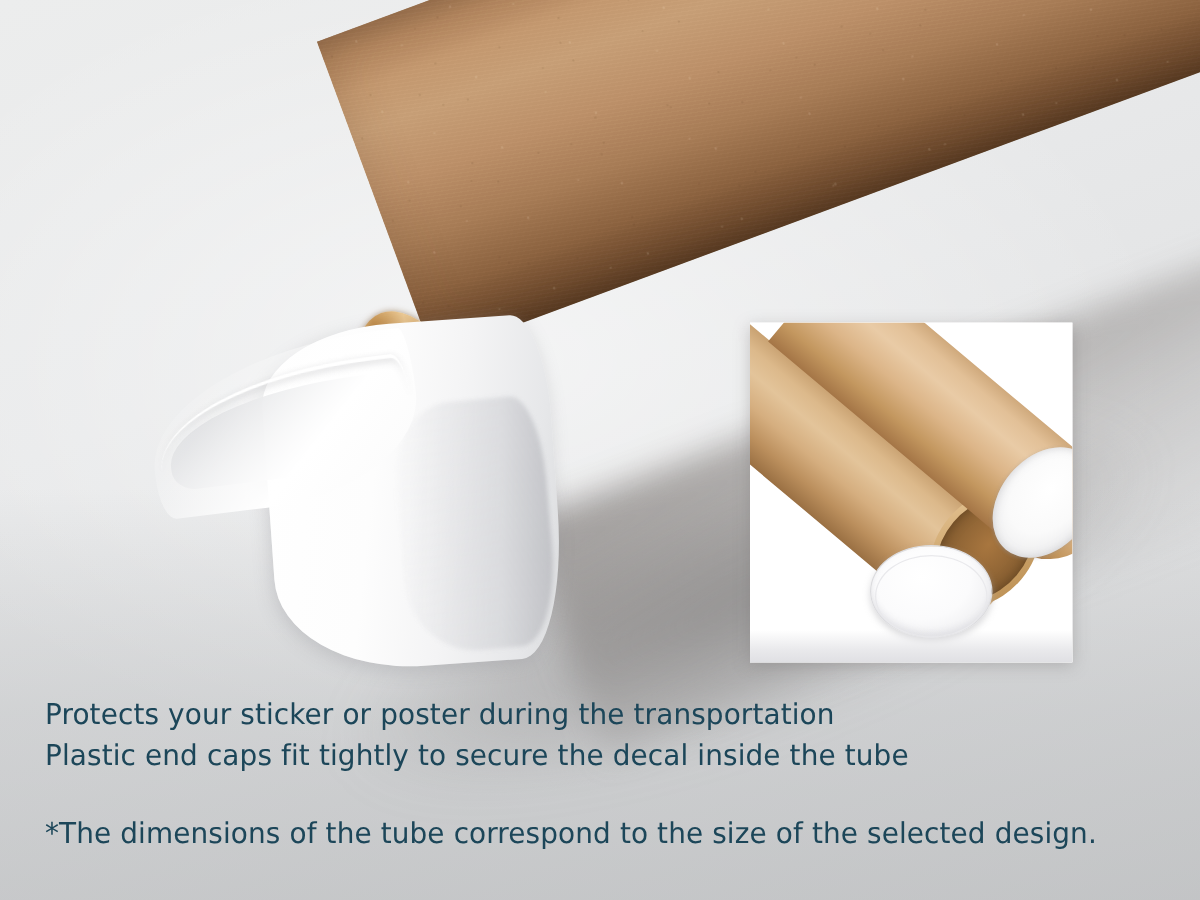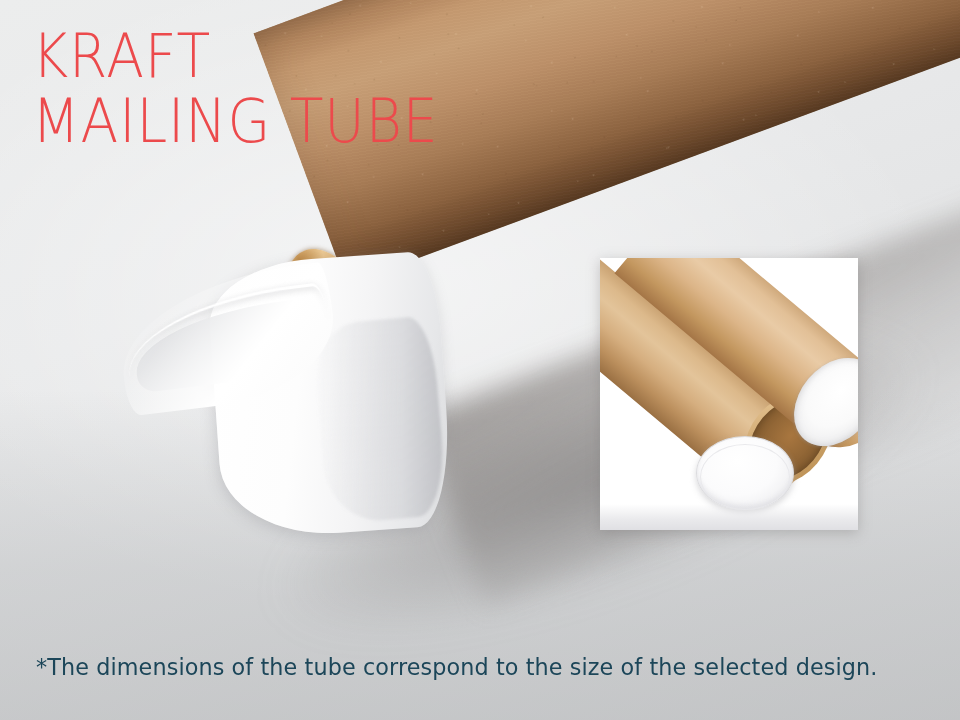--- a/index.html
+++ b/index.html
@@ -389,21 +389,21 @@
       <div class="ins-back-rim"></div>
       <div class="ins-back-mouth"></div>
       <div class="ins-tube-front"></div>
       <div class="ins-front-cap"></div>
       <div class="ins-loose-cap"></div>
       <div class="ins-loose-cap-lip"></div>
       <div class="ins-floor"></div>
     </div>
   </div>
 
-  <div class="headline">
-    <span class="headline-line l1">KRAFT</span>
-    <span class="headline-line l2">MAILING TUBE</span>
+
+  <div class="benefits">
+    <span class="benefit-line">Protects your sticker or poster during the transportation</span>
+    <span class="benefit-line">Plastic end caps fit tightly to secure the decal inside the tube</span>
   </div>
 
-
   <div class="footnote">*The dimensions of the tube correspond to the size of the selected design.</div>
 
 </div>
 
 </body></html>

